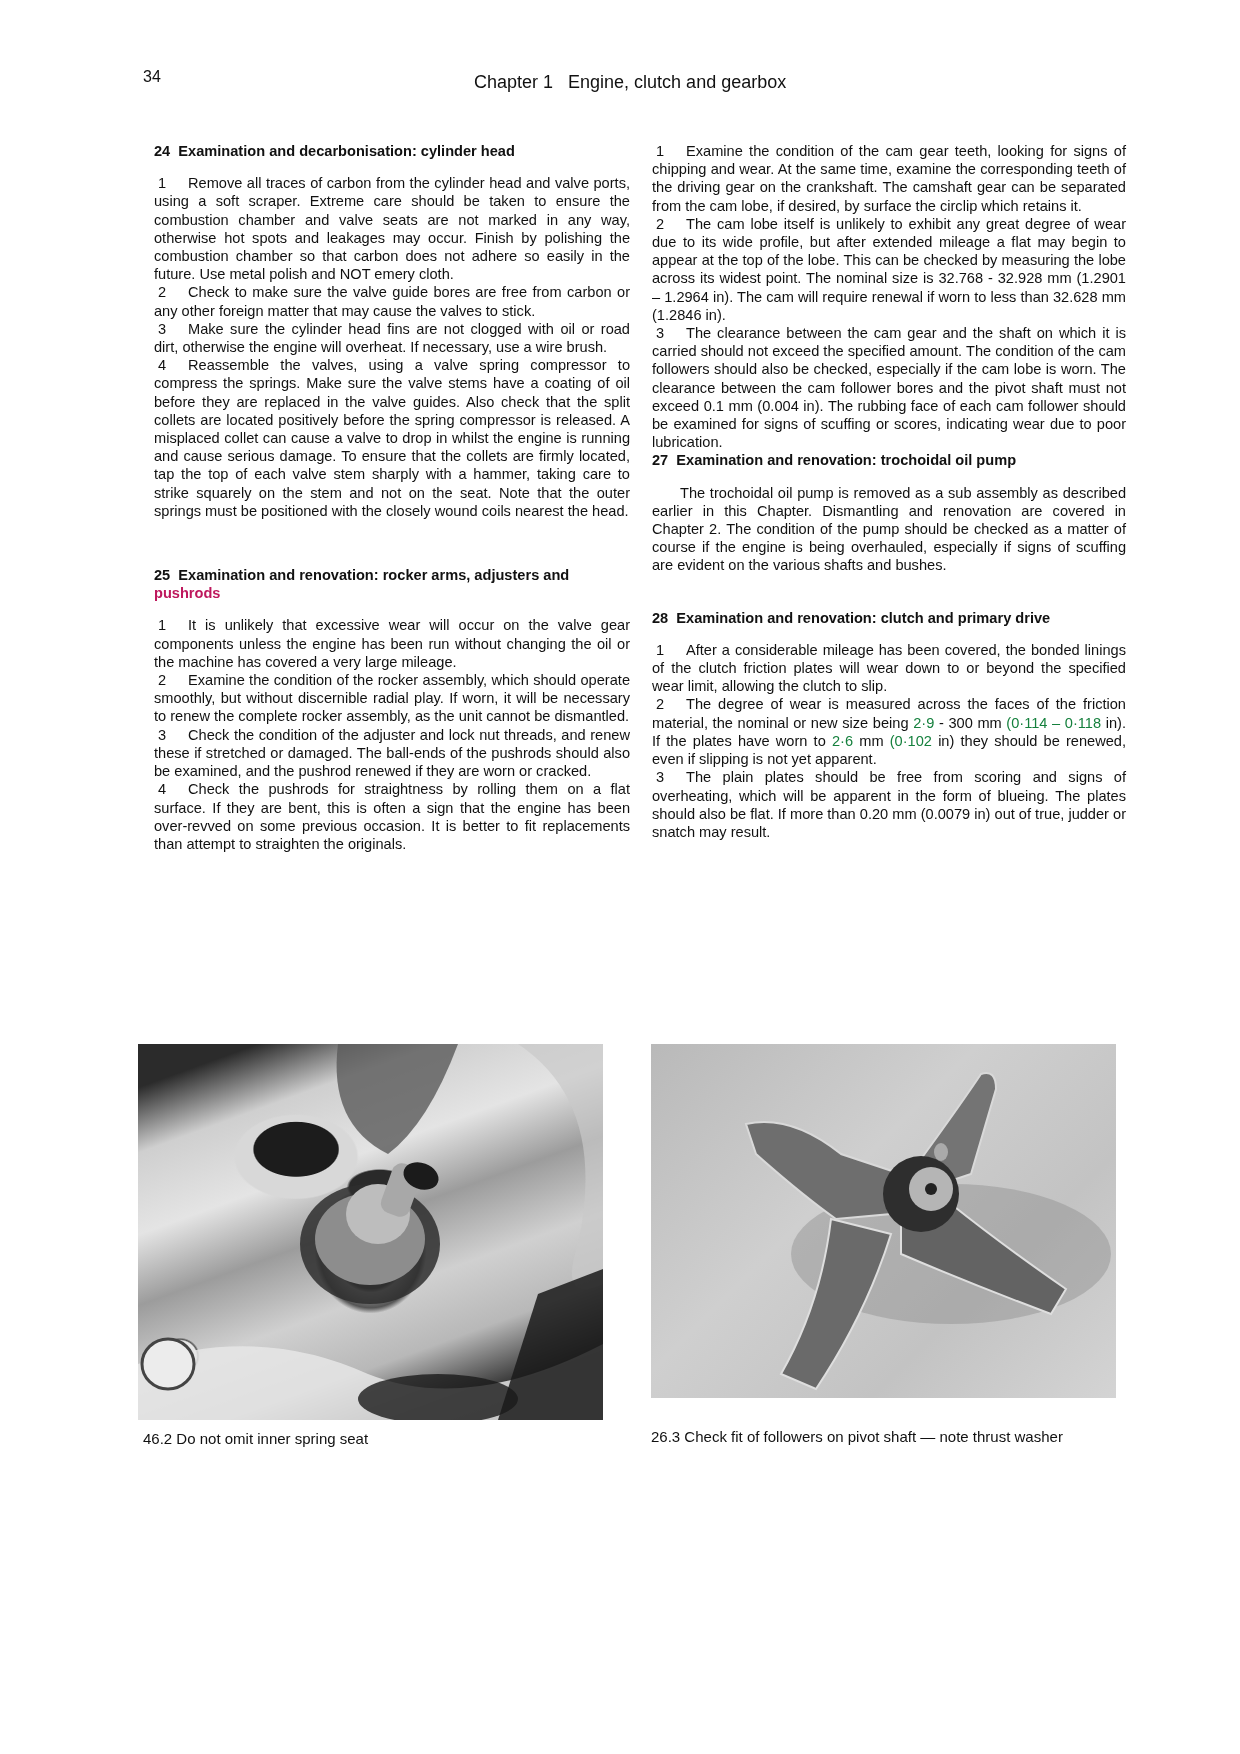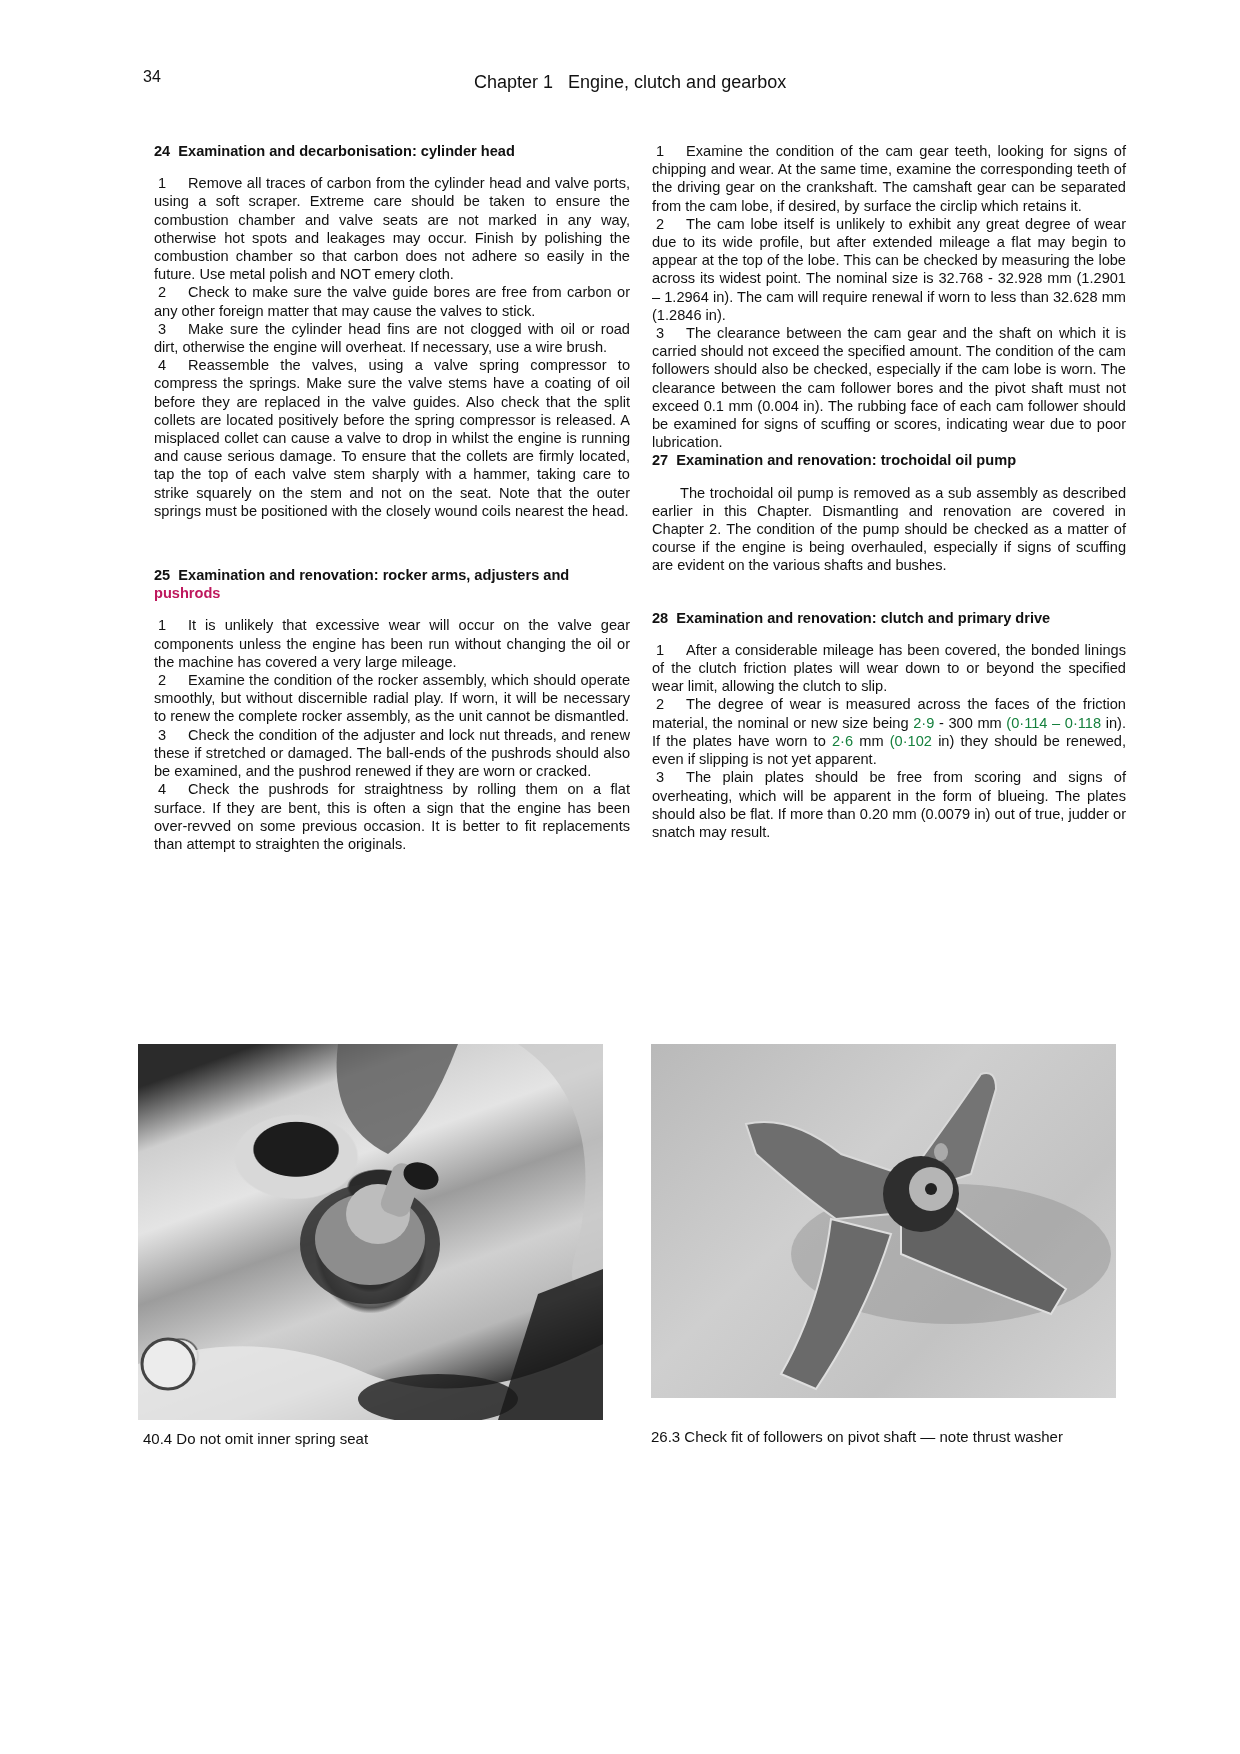--- a/index.html
+++ b/index.html
@@ -82,21 +82,21 @@
     <ellipse cx="232" cy="200" rx="70" ry="60" fill="#2e2e2e" opacity="0.85"></ellipse>
     <ellipse cx="232" cy="195" rx="55" ry="46" fill="#8d8d8d"></ellipse>
     <ellipse cx="240" cy="170" rx="32" ry="30" fill="#bdbdbd"></ellipse>
     <rect x="248" y="120" width="30" height="52" rx="10" fill="#a8a8a8" transform="rotate(20 263 146)"></rect>
     <ellipse cx="283" cy="132" rx="18" ry="13" fill="#1b1b1b" transform="rotate(20 283 132)"></ellipse>
     <ellipse cx="300" cy="355" rx="80" ry="25" fill="#1a1a1a" opacity="0.8"></ellipse>
     <ellipse cx="30" cy="320" rx="26" ry="25" fill="#ececec" stroke="#444" stroke-width="3"></ellipse>
     <path d="M 400 250 L 465 225 L 465 376 L 360 376 Z" fill="#1a1a1a" opacity="0.85"></path>
   </svg>
 </div>
-<div class="caption" style="left:143px; top:1430px;">40.4 Do not omit inner spring seat</div>
+<div class="caption" style="left:143px; top:1430px;">46.2 Do not omit inner spring seat</div>
 
 <div class="photo" style="left:651px; top:1044px; width:465px; height:354px;
      background: linear-gradient(135deg, #b9b9b9 0%, #cfcfcf 40%, #c3c3c3 70%, #d4d4d4 100%);">
   <svg width="465" height="354" viewBox="0 0 465 354" style="position:absolute;left:0;top:0;">
     <ellipse cx="300" cy="210" rx="160" ry="70" fill="#8f8f8f" opacity="0.45"></ellipse>
 
     <path d="M 95 80 Q 140 70 190 110 L 250 130 L 240 170 L 185 175 Q 150 150 105 110 Z" fill="#6e6e6e" stroke="#d9d9d9" stroke-width="2"></path>
     <path d="M 330 30 Q 345 25 345 45 L 320 130 L 290 140 L 270 115 Q 310 60 330 30 Z" fill="#747474" stroke="#d9d9d9" stroke-width="2"></path>
     <path d="M 180 175 L 240 190 Q 215 270 165 345 L 130 330 Q 170 260 180 175 Z" fill="#6a6a6a" stroke="#dedede" stroke-width="2"></path>
     <path d="M 250 180 L 300 160 Q 350 200 415 245 L 400 270 Q 320 240 250 210 Z" fill="#636363" stroke="#dedede" stroke-width="2"></path>

